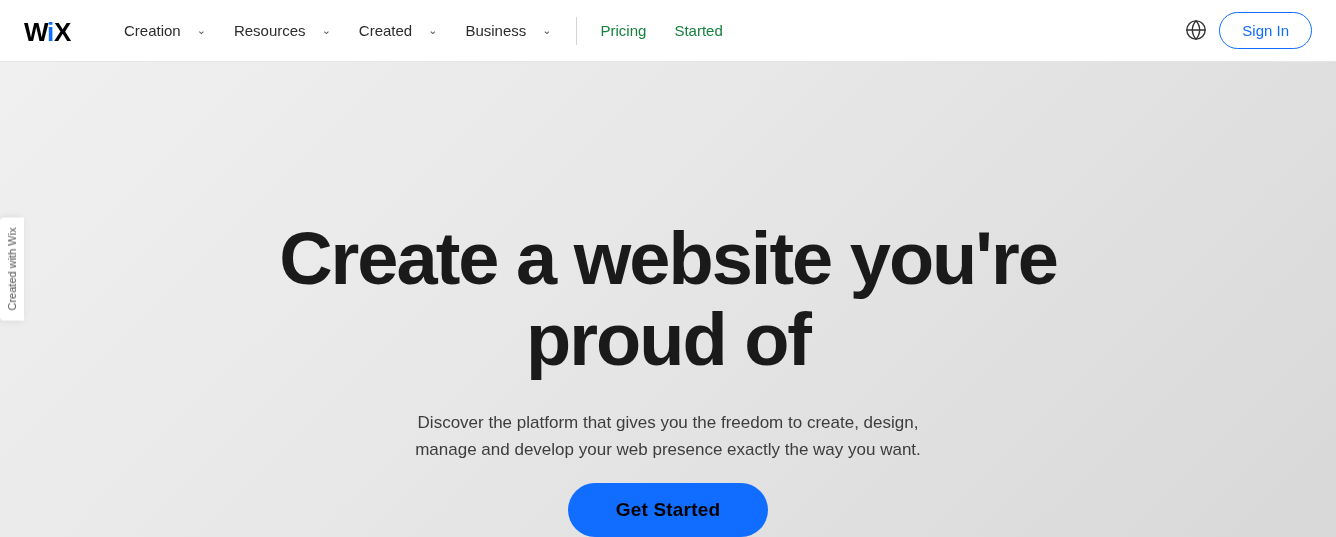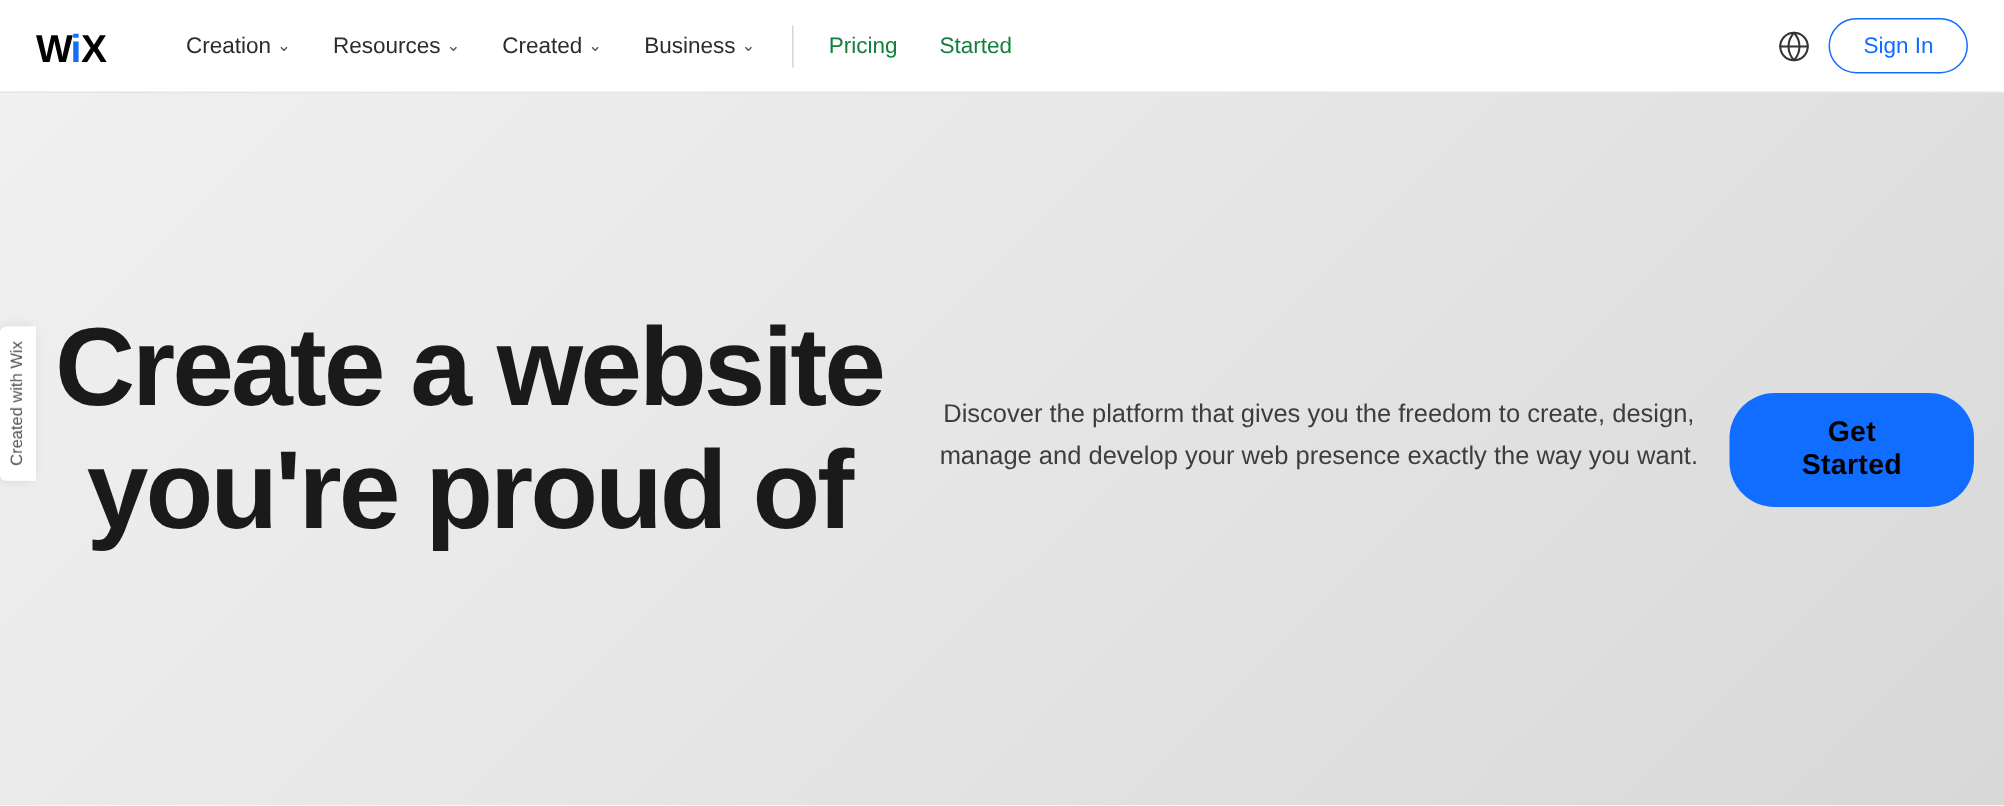--- a/index.html
+++ b/index.html
@@ -36,21 +36,21 @@
     .navbar-nav {
       display: flex;
       align-items: center;
       gap: 4px;
       flex: 1;
     }
 
     .nav-item {
       display: flex;
       align-items: center;
-      gap: 4px;
+      gap: 16px;
       padding: 8px 12px;
       font-size: 15px;
       color: #2c2c2c;
       cursor: pointer;
       white-space: nowrap;
       border-radius: 4px;
       font-weight: 400;
     }
 
     .nav-divider {
@@ -69,21 +69,20 @@
       font-weight: 400;
     }
 
     .chevron {
       font-size: 11px;
       color: #555;
     }
 
     .navbar-right {
       display: flex;
-      align-items: center;
       gap: 5px;
       margin-left: auto;
     }
 
     .globe-btn {
       width: 36px;
       height: 36px;
       display: flex;
       align-items: center;
       justify-content: center;
@@ -103,21 +102,21 @@
       font-weight: 500;
       cursor: pointer;
       white-space: nowrap;
     }
 
     
     .hero {
       background: linear-gradient(135deg, #f0f0f0 0%, #e8e8e8 40%, #d8d8d8 100%);
       height: calc(537px - 62px);
       display: flex;
-      flex-direction: row;
+      flex-direction: column;
       align-items: center;
       justify-content: flex-end;
       text-align: center;
       padding: 0 20px;
       position: relative;
     }
 
     .hero-title {
       font-size: 74px;
       font-weight: 900;

